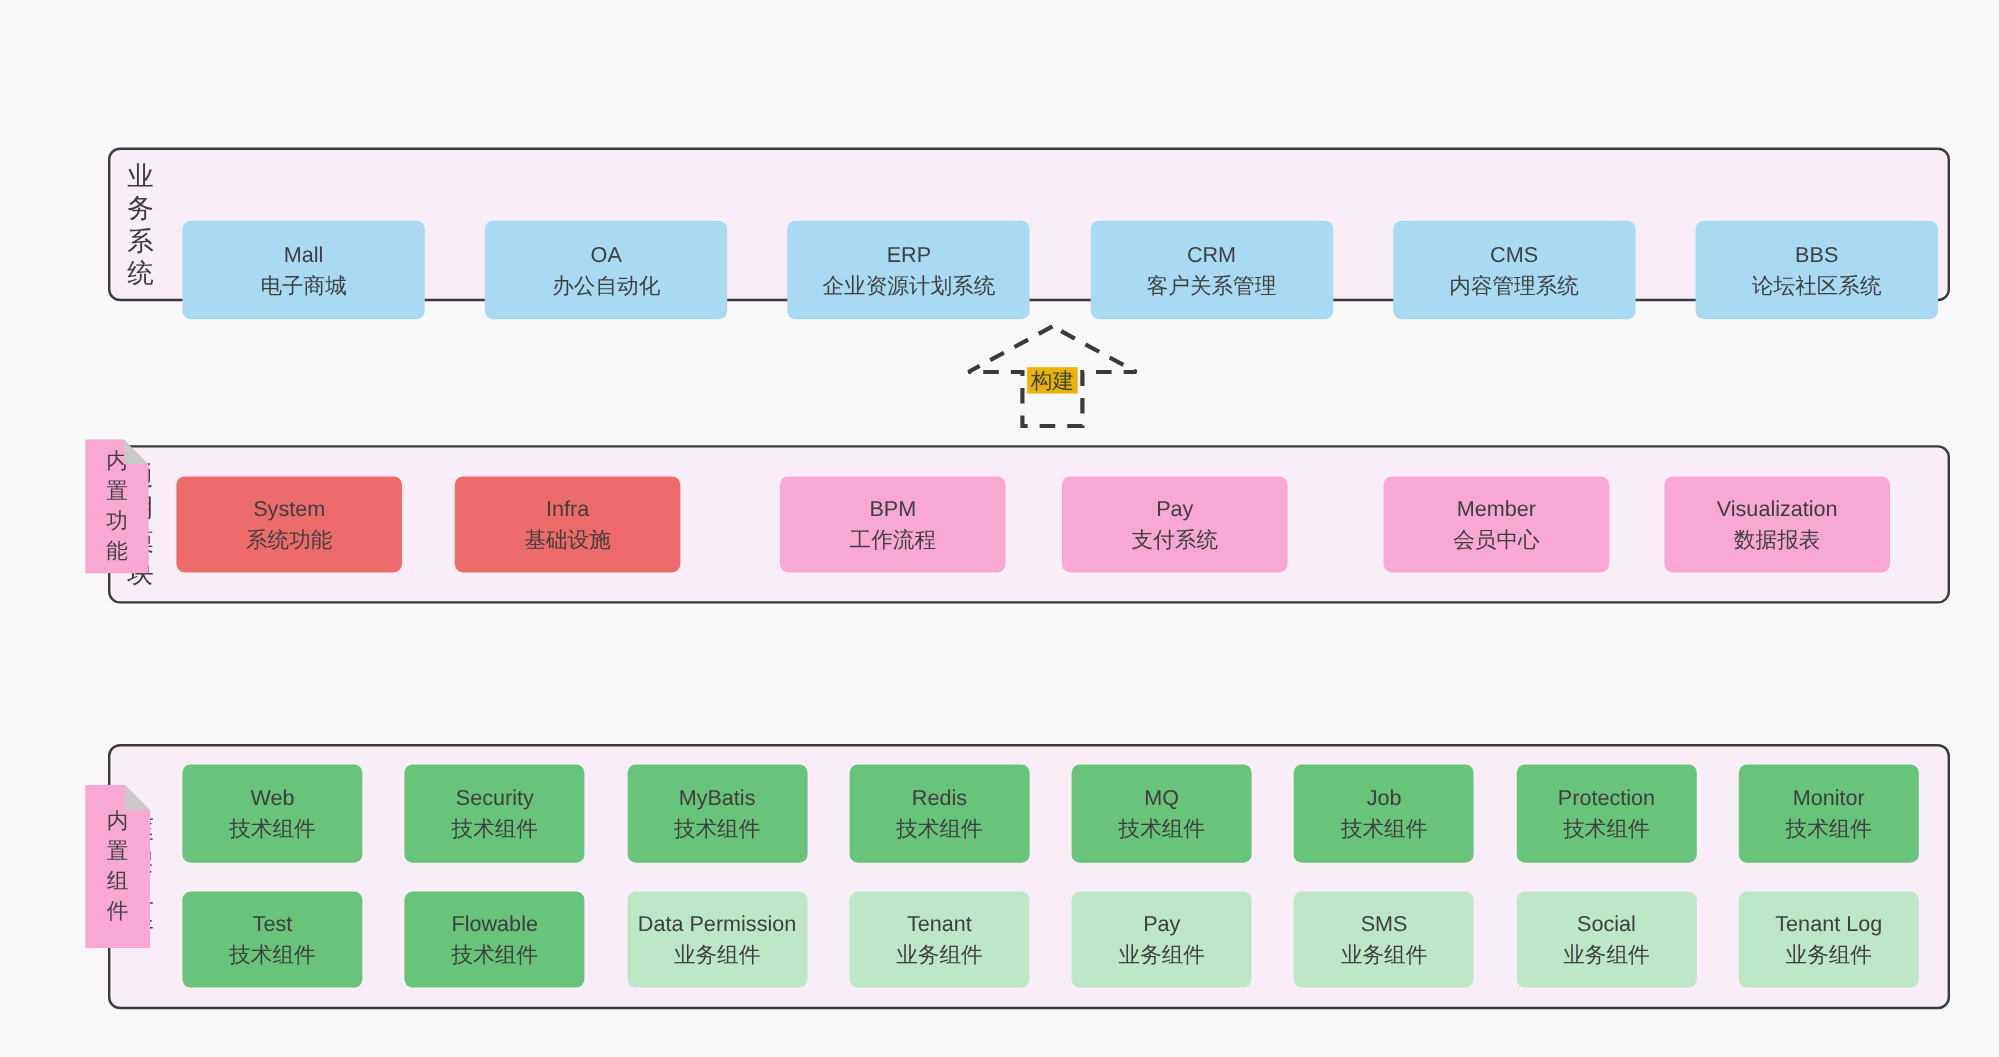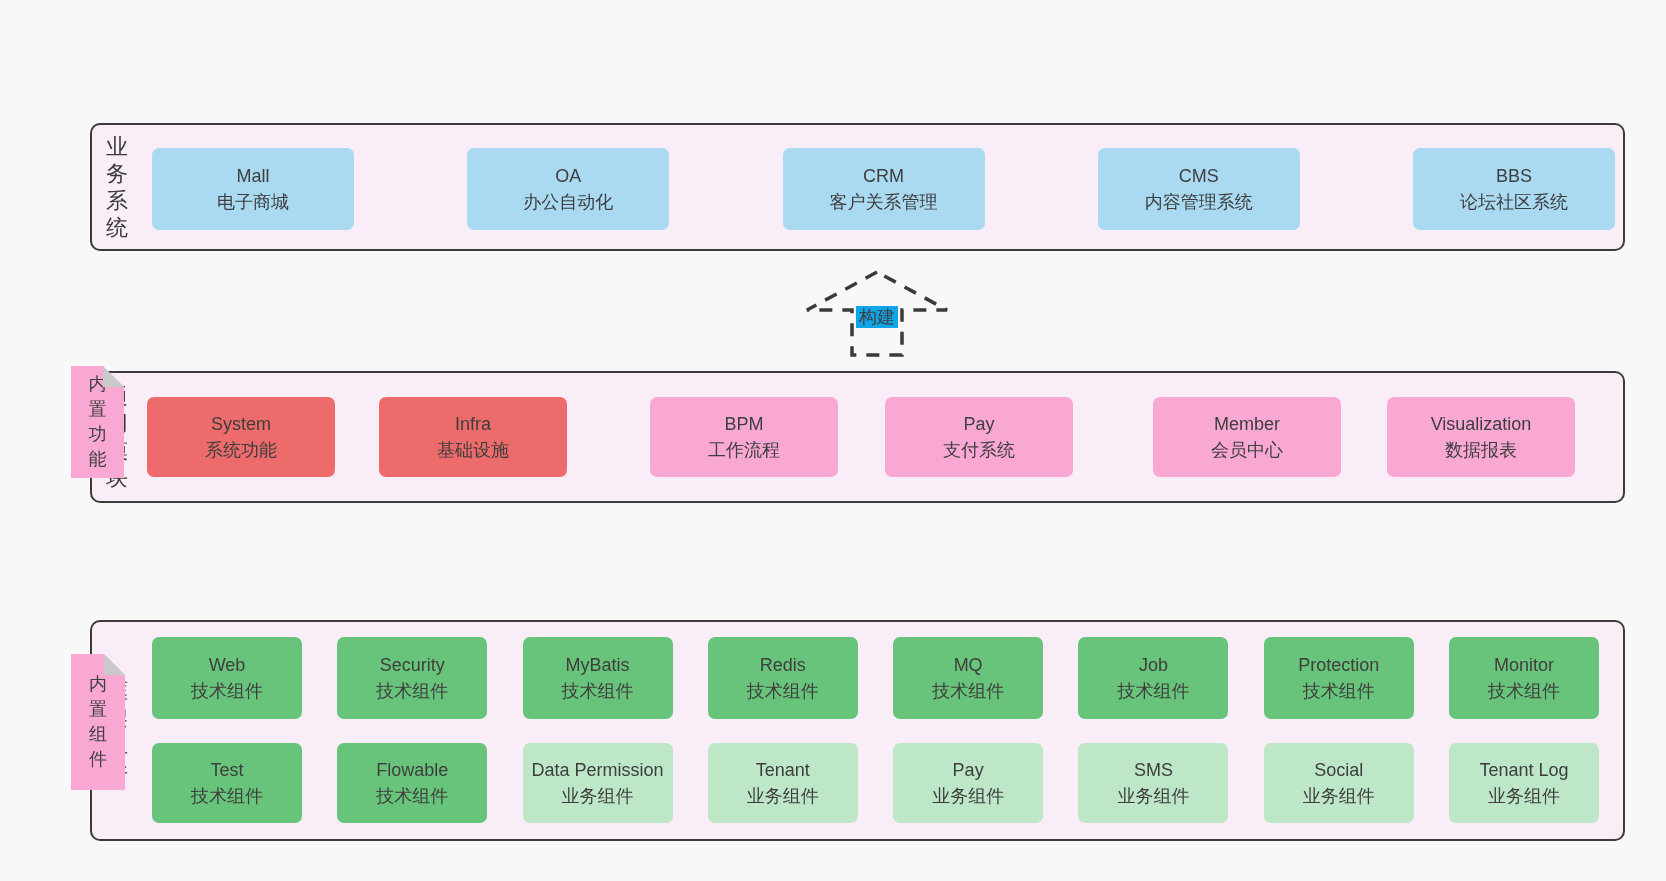--- a/index.html
+++ b/index.html
@@ -15,42 +15,42 @@
           font-size:22px;line-height:27px;color:#3a3a3a;text-align:center;word-break:break-all;}
 
   .row{position:absolute;display:flex;justify-content:space-between;}
   .row-business{left:60px;right:8px;top:23px;height:82px;}
   .row-fw1{left:60px;right:24px;top:15px;height:82px;}
   .row-fw2{left:60px;right:24px;top:121px;height:80px;}
 
   .box{box-sizing:border-box;border-radius:7px;display:flex;flex-direction:column;
        justify-content:center;align-items:center;text-align:center;
        font-size:18px;line-height:26px;padding:2px 6px;color:#3e3e3e;}
-  .row-business .box{width:202px;height:82px;}
+  .row-business .box{width:202px;height:82px;margin-top:36px;}
   .row-fw1 .box,.row-fw2 .box{width:150px;height:100%;}
   .box-mid{position:absolute;top:24px;width:188px;height:80px;}
 
   .blue{background:#a9daf2;} .red{background:#ee6b6b;} .pink{background:#f9a8d4;}
   .green{background:#68c47b;} .lgreen{background:#bde7c7;}
 
   .sticky{position:absolute;background:#f9a8d4;display:flex;align-items:center;justify-content:center;
           clip-path:polygon(0 0,calc(100% - 21px) 0,100% 21px,100% 100%,0 100%);
           box-shadow:0 1px 2px rgba(0,0,0,.18);margin-left:32px;}
   #sticky-features{left:39px;top:366px;width:53px;height:112px;}
   #sticky-components{left:39px;top:654px;width:54px;height:136px;align-items:center;}
   .fold{position:absolute;top:0;right:0;width:21px;height:21px;background:#c9c9c9;
         clip-path:polygon(0 0,100% 100%,0 100%);}
   .sticky-text{width:20px;font-size:18px;line-height:25px;text-align:center;word-break:break-all;color:#3f3f3f;}
 
   .arrow{position:absolute;}
   #arrow-build{left:800px;top:266px;width:154px;height:95px;}
   #arrow-implement{left:815px;top:514px;width:154px;height:97px;}
   .arrow svg{display:block;}
   .arrow polygon{fill:#f8f8f8;stroke:#3a3a3a;stroke-width:3.5;stroke-dasharray:13 10;}
-  .arrow-label{position:absolute;left:50%;transform:translateX(-50%);background:#0ea5e9;
+  .arrow-label{position:absolute;left:50%;transform:translateX(-50%);background:#eab308;
                font-size:18px;line-height:22px;padding:0 3px;color:#3f3f3f;white-space:nowrap;}
   #arrow-build .arrow-label{top:40px;}
   #arrow-implement .arrow-label{top:43px;}
 </style>
 </head>
 <body>
 
 <div id="canvas">
 
   <div class="panel" id="panel-business">
@@ -58,20 +58,24 @@
     <div class="row row-business">
       <div class="box blue">
         <div>Mall</div>
         <div>电子商城</div>
       </div>
       <div class="box blue">
         <div>OA</div>
         <div>办公自动化</div>
       </div>
       <div class="box blue">
+        <div>ERP</div>
+        <div>企业资源计划系统</div>
+      </div>
+      <div class="box blue">
         <div>CRM</div>
         <div>客户关系管理</div>
       </div>
       <div class="box blue">
         <div>CMS</div>
         <div>内容管理系统</div>
       </div>
       <div class="box blue">
         <div>BBS</div>
         <div>论坛社区系统</div>

